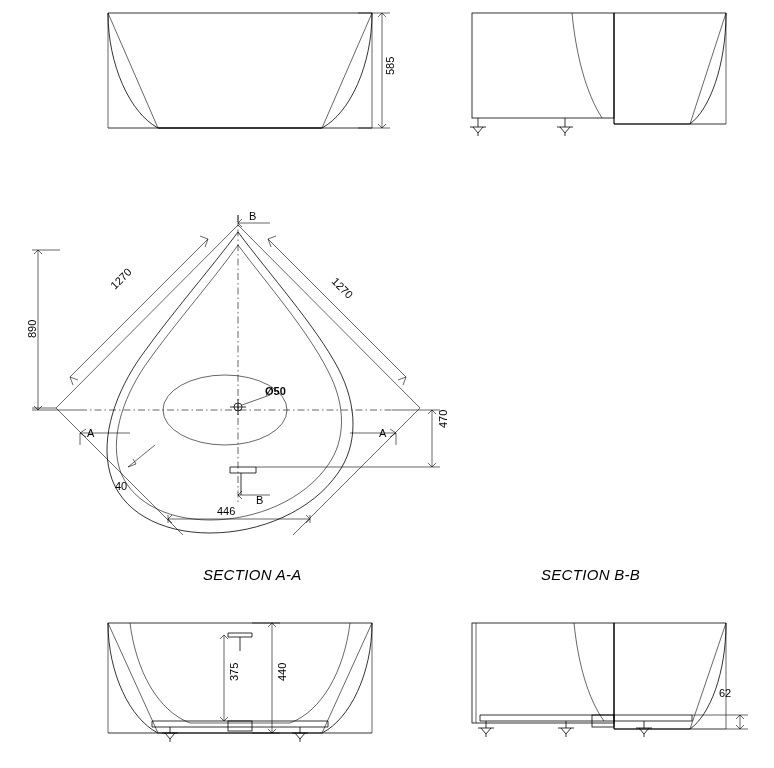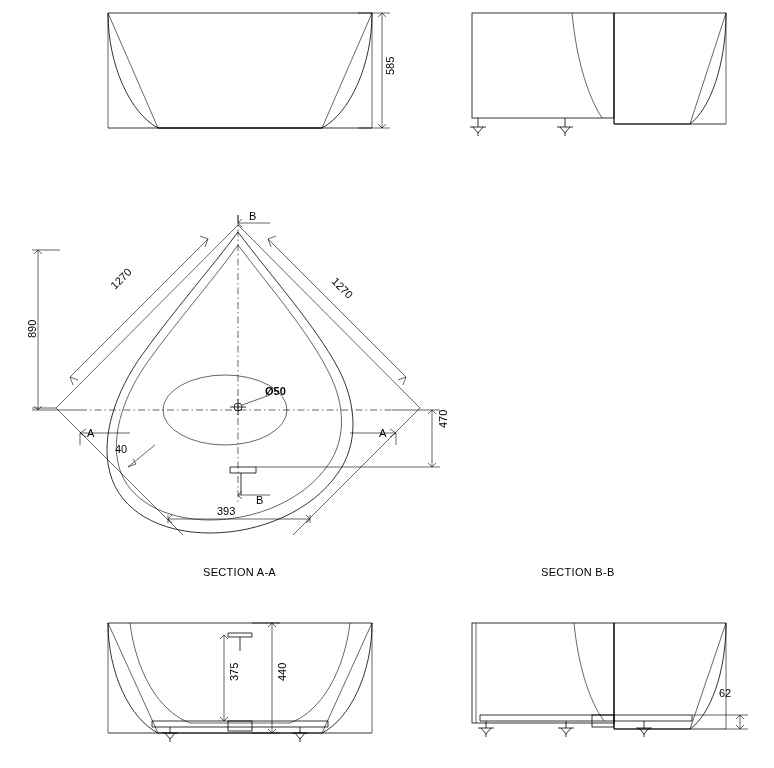--- a/index.html
+++ b/index.html
@@ -1,19 +1,19 @@
 <!DOCTYPE html>
 <html><head>
 <meta charset="utf-8">
 <style>
   html,body{margin:0;padding:0;background:#ffffff;}
   body{width:774px;height:768px;position:relative;font-family:"Liberation Sans",sans-serif;color:#000;overflow:hidden;}
   #sheet{position:absolute;left:0;top:0;width:774px;height:768px;}
   .lbl{position:absolute;font-size:11px;color:#000;white-space:nowrap;}
-  .sec-title{position:absolute;font-size:11px;letter-spacing:.3px;color:#000;white-space:nowrap;}
+  .sec-title{position:absolute;font-size:15px;letter-spacing:.3px;color:#000;white-space:nowrap;font-style:italic;}
   svg{display:block;}
   .ln{stroke:#000;stroke-width:0.8;fill:none;}
   .thin{stroke:#000;stroke-width:0.6;fill:none;}
   .dash{stroke:#000;stroke-width:0.6;fill:none;stroke-dasharray:7 3 1.5 3;}
   .dim{stroke:#000;stroke-width:0.6;fill:none;}
 </style>
 </head>
 <body>
 
 <div id="sheet">
@@ -139,22 +139,22 @@
     <path class="dim" d="M148,314 L290,314"></path>
     <path class="dim" d="M152,310 L148,314 L152,318"></path>
     <path class="dim" d="M286,310 L290,314 L286,318"></path>
   </svg>
 
   <div class="lbl" style="left:108px;top:283px;transform:rotate(-45deg);transform-origin:left top;">1270</div>
   <div class="lbl" style="left:338px;top:275px;transform:rotate(45deg);transform-origin:left top;">1270</div>
   <div class="lbl" style="left:26px;top:338px;transform:rotate(-90deg);transform-origin:left top;">890</div>
   <div class="lbl" style="left:437px;top:428px;transform:rotate(-90deg);transform-origin:left top;">470</div>
   <div class="lbl" style="left:265px;top:385px;font-weight:bold;">Ø50</div>
-  <div class="lbl" style="left:115px;top:443px;text-align:center;">40</div>
-  <div class="lbl" style="left:217px;top:505px;">393</div>
+  <div class="lbl" style="left:115px;top:480px;text-align:center;">40</div>
+  <div class="lbl" style="left:217px;top:505px;">446</div>
   <div class="lbl" style="left:87px;top:427px;">A</div>
   <div class="lbl" style="left:379px;top:427px;">A</div>
   <div class="lbl" style="left:249px;top:210px;">B</div>
   <div class="lbl" style="left:256px;top:494px;">B</div>
 
   <div class="sec-title" style="left:203px;top:566px;">SECTION A-A</div>
   <div class="sec-title" style="left:541px;top:566px;text-align:center;">SECTION B-B</div>
 
   <svg width="300" height="130" style="position:absolute;left:90px;top:615px;">
 

